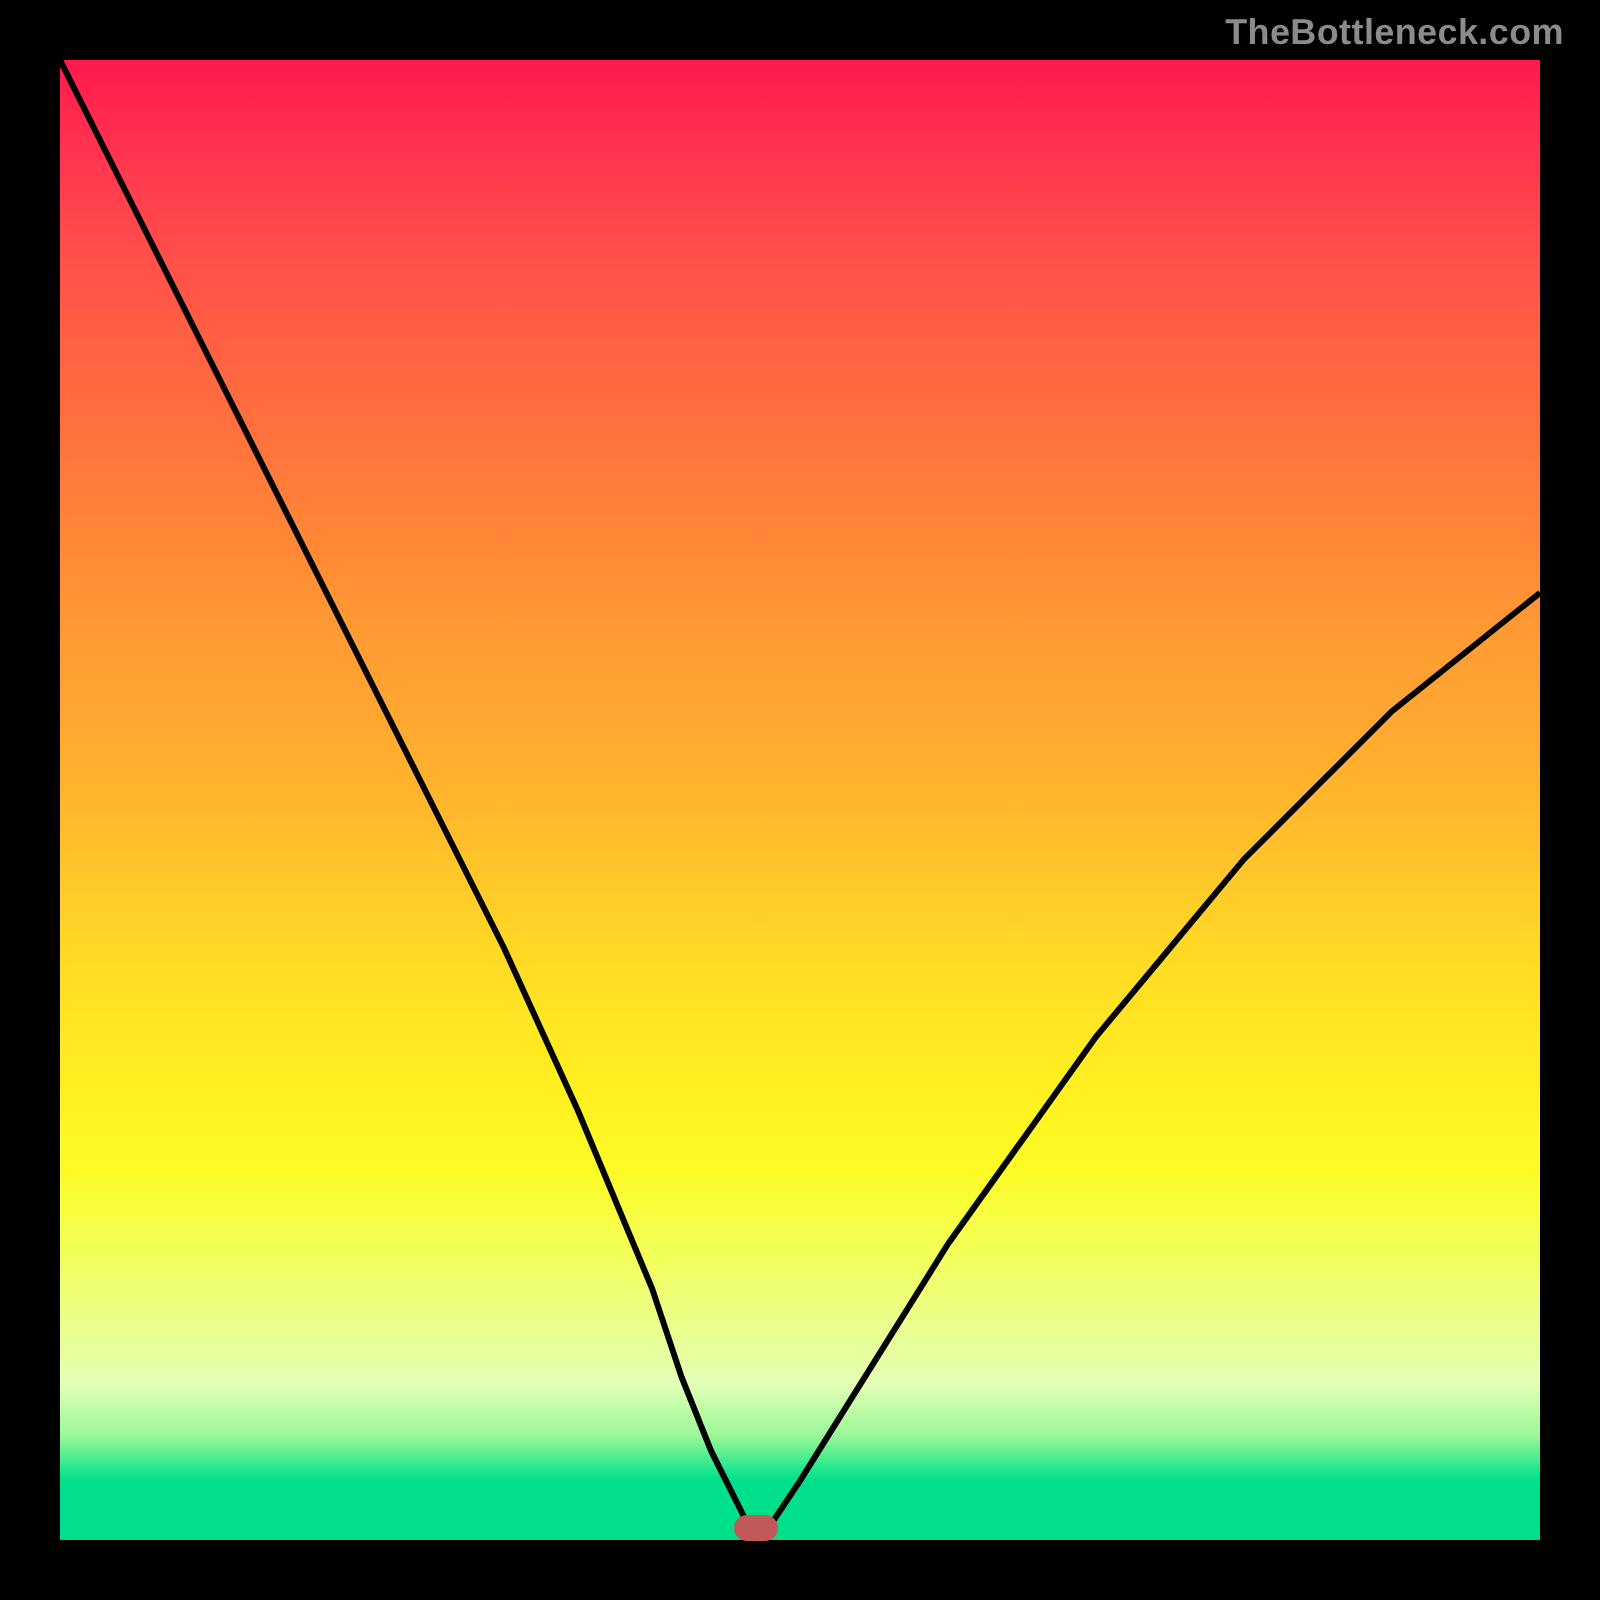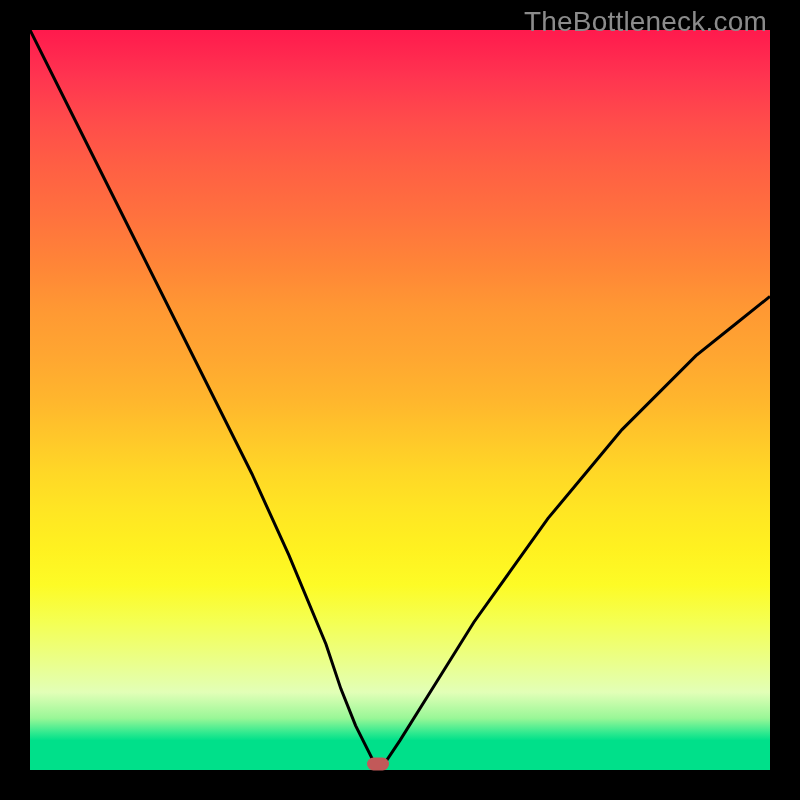--- a/index.html
+++ b/index.html
@@ -7,24 +7,24 @@
     padding: 0;
     width: 800px;
     height: 800px;
     background: #000;
     position: relative;
     font-family: Arial, sans-serif;
   }
   .watermark {
     position: absolute;
     top: 6px;
-    right: 33px;
+    right: 18px;
     color: #8b8b8b;
-    font-size: 28px;
-    font-weight: 400;
+    font-size: 18px;
+    font-weight: 700;
     z-index: 10;
     letter-spacing: 0.2px;
   }
   .plot-area {
     position: absolute;
     left: 30px;
     top: 30px;
     width: 740px;
     height: 740px;
     background: linear-gradient(to bottom,

